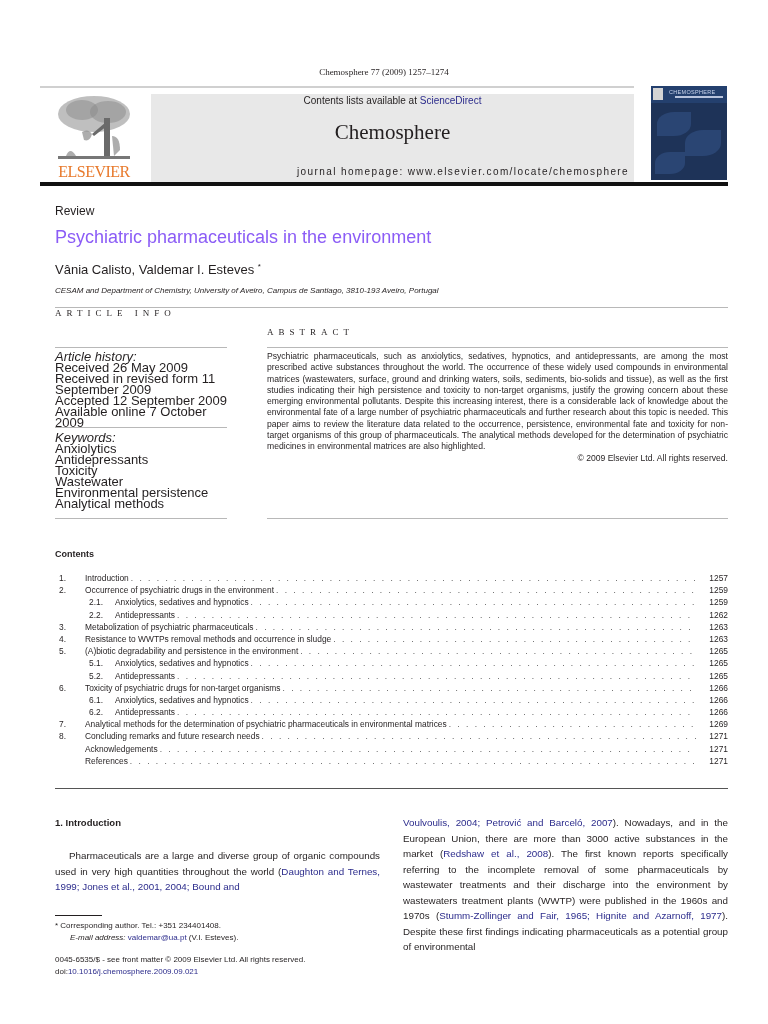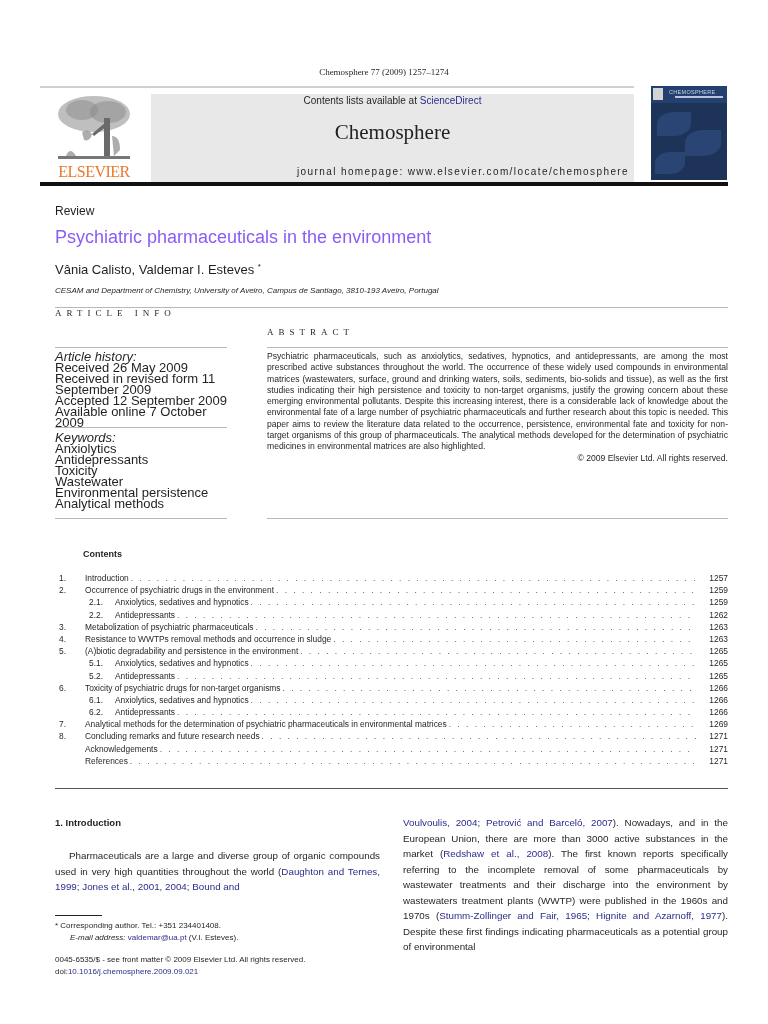--- a/index.html
+++ b/index.html
@@ -46,21 +46,21 @@
   #history { top:351px; left:55px; width:172px; }
   #history .lbl, #kw .lbl { font-style:italic; }
   #ai-rule2 { top:427px; left:55px; width:172px; height:1px; background:#b8b8b8; }
   #kw { top:432px; left:55px; width:172px; }
   #ai-rule3 { top:518px; left:55px; width:172px; height:1px; background:#b8b8b8; }
   #ab-rule2 { top:518px; left:267px; width:461px; height:1px; background:#b8b8b8; }
 
   #abstract-body { top:351px; left:267px; width:461px; text-align:justify; font-family:"Liberation Sans", sans-serif; font-size:8.6px; line-height:11.3px; color:#231f20; }
   #abstract-copy { text-align:right; }
 
-  #contents-title { top:549px; left:55px; font-family:"Liberation Sans", sans-serif; font-weight:bold; font-size:9px;margin-left:28px; }
+  #contents-title { top:549px; left:55px; font-family:"Liberation Sans", sans-serif; font-weight:bold; font-size:9px; }
   #toc { top:572px; left:55px; width:673px; font-family:"Liberation Sans", sans-serif; font-size:8.4px; }
   .toc-row { display:flex; height:12.2px; line-height:12.2px; align-items:baseline; }
   .toc-num { width:30px; flex:none; padding-left:4px; box-sizing:border-box; }
   .toc-row.sub .toc-num { width:60px; padding-left:34px; }
   .toc-row.plain .toc-num { width:30px; }
   .toc-label { flex:none; white-space:nowrap; }
   .toc-dots { flex:1; overflow:hidden; white-space:nowrap; letter-spacing:2px; color:#555; margin:0 4px 0 2px; }
   .toc-page { flex:none; width:28px; text-align:right; }
 
   #rule-3 { top:788px; left:55px; width:673px; height:1px; background:#555; }

